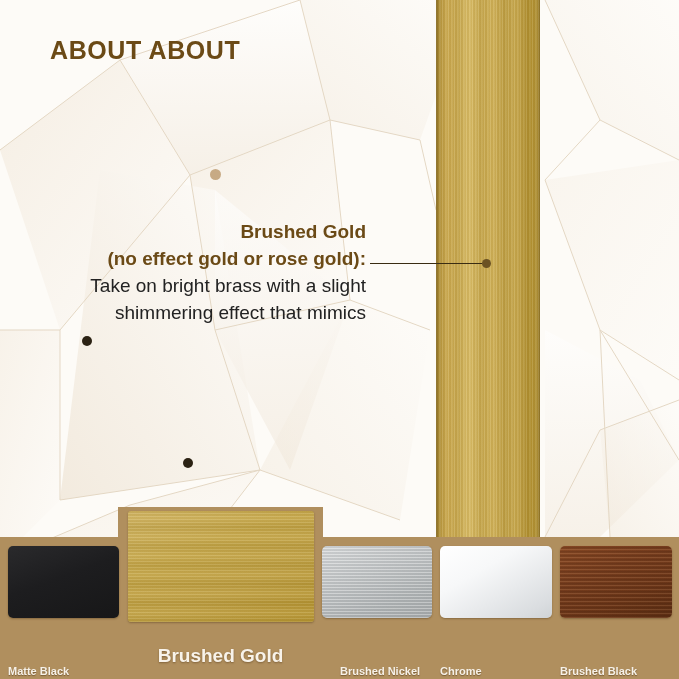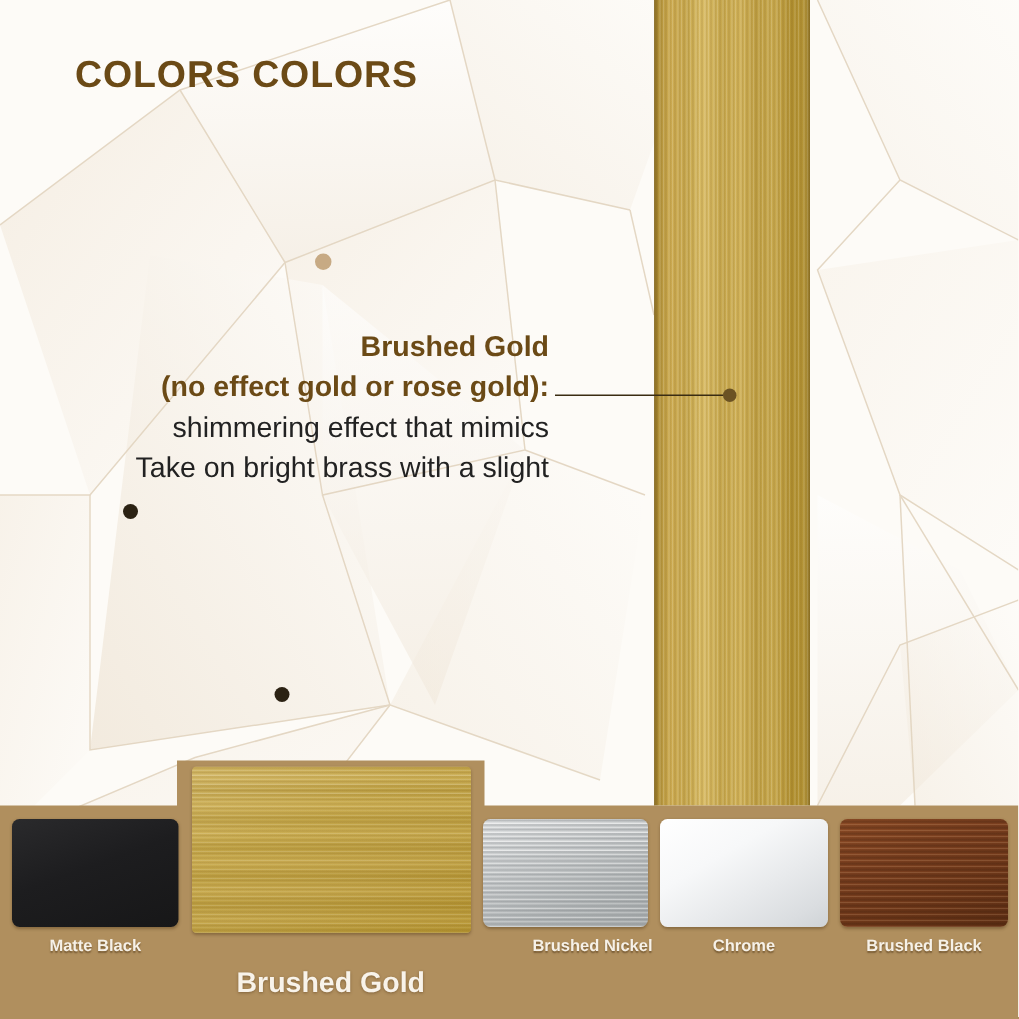--- a/index.html
+++ b/index.html
@@ -138,22 +138,23 @@
         rgba(255,215,170,0) 1px,
         rgba(45,20,6,.28) 2px,
         rgba(255,215,170,0) 4px),
       linear-gradient(160deg,#8a4a25 0%,#7a3f1f 35%,#6d3719 70%,#5e2f14 100%);
   }
 
   
   .lbl{
     position:absolute;
     font-size:11px;font-weight:bold;color:#f6f1e8;
-    text-align:center;white-space:nowrap;
+    text-align:left;white-space:nowrap;
     text-shadow:0 1px 1px rgba(70,45,15,.5);
+    margin-top:40px;
   }
   .lbl-black {left:8px;top:625px;width:111px;}
   .lbl-nickel{left:340px;top:625px;width:110px;}
   .lbl-chrome{left:440px;top:625px;width:112px;}
   .lbl-bronze{left:560px;top:625px;width:112px;}
 
   .lbl-gold{
     position:absolute;left:118px;top:645px;width:205px;
     text-align:center;white-space:nowrap;
     font-size:19px;font-weight:bold;color:#f8f3ea;
@@ -218,27 +219,27 @@
   </svg>
 
   <div class="column"></div>
   <div class="column-edge-l"></div>
   <div class="column-edge-r"></div>
 
   <div class="dot tan"></div>
   <div class="dot dark1"></div>
   <div class="dot dark2"></div>
 
-  <div class="title">COLORS COLORS</div>
+  <div class="title">ABOUT ABOUT</div>
 
   <div class="callout">
     <span class="hl">Brushed Gold</span>
     <span class="hl">(no effect gold or rose gold):</span>
+    <span class="body">Take on bright brass with a slight</span>
     <span class="body">shimmering effect that mimics</span>
-    <span class="body">Take on bright brass with a slight</span>
   </div>
 
   <div class="leader-line"></div>
   <div class="leader-dot"></div>
 
   <div class="band"></div>
   <div class="plinth"></div>
 
   <div class="sw sw-black"></div>
   <div class="sw sw-gold"></div>

